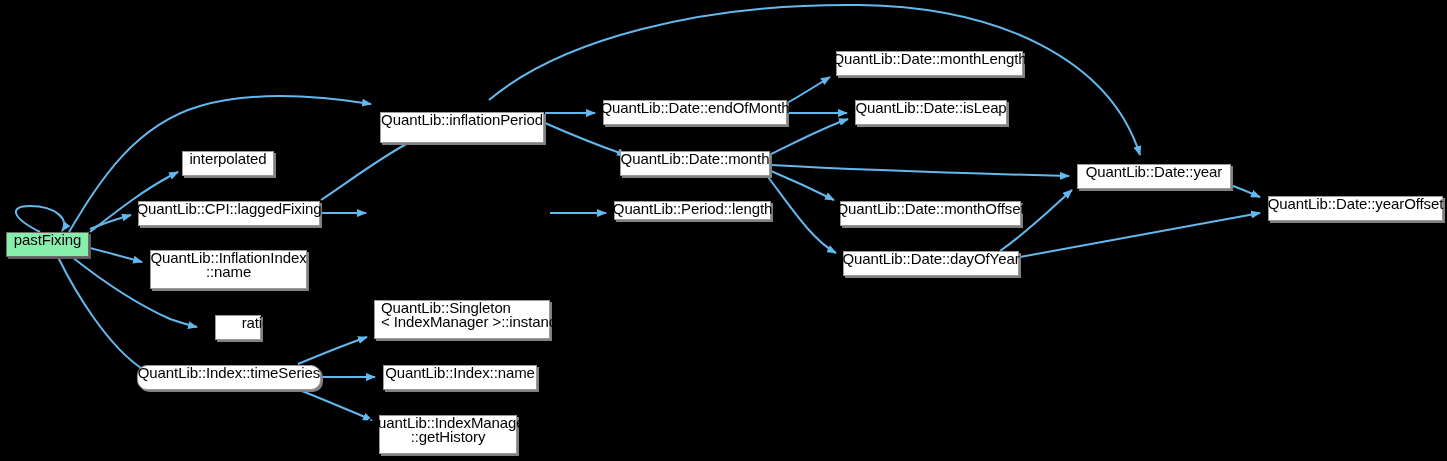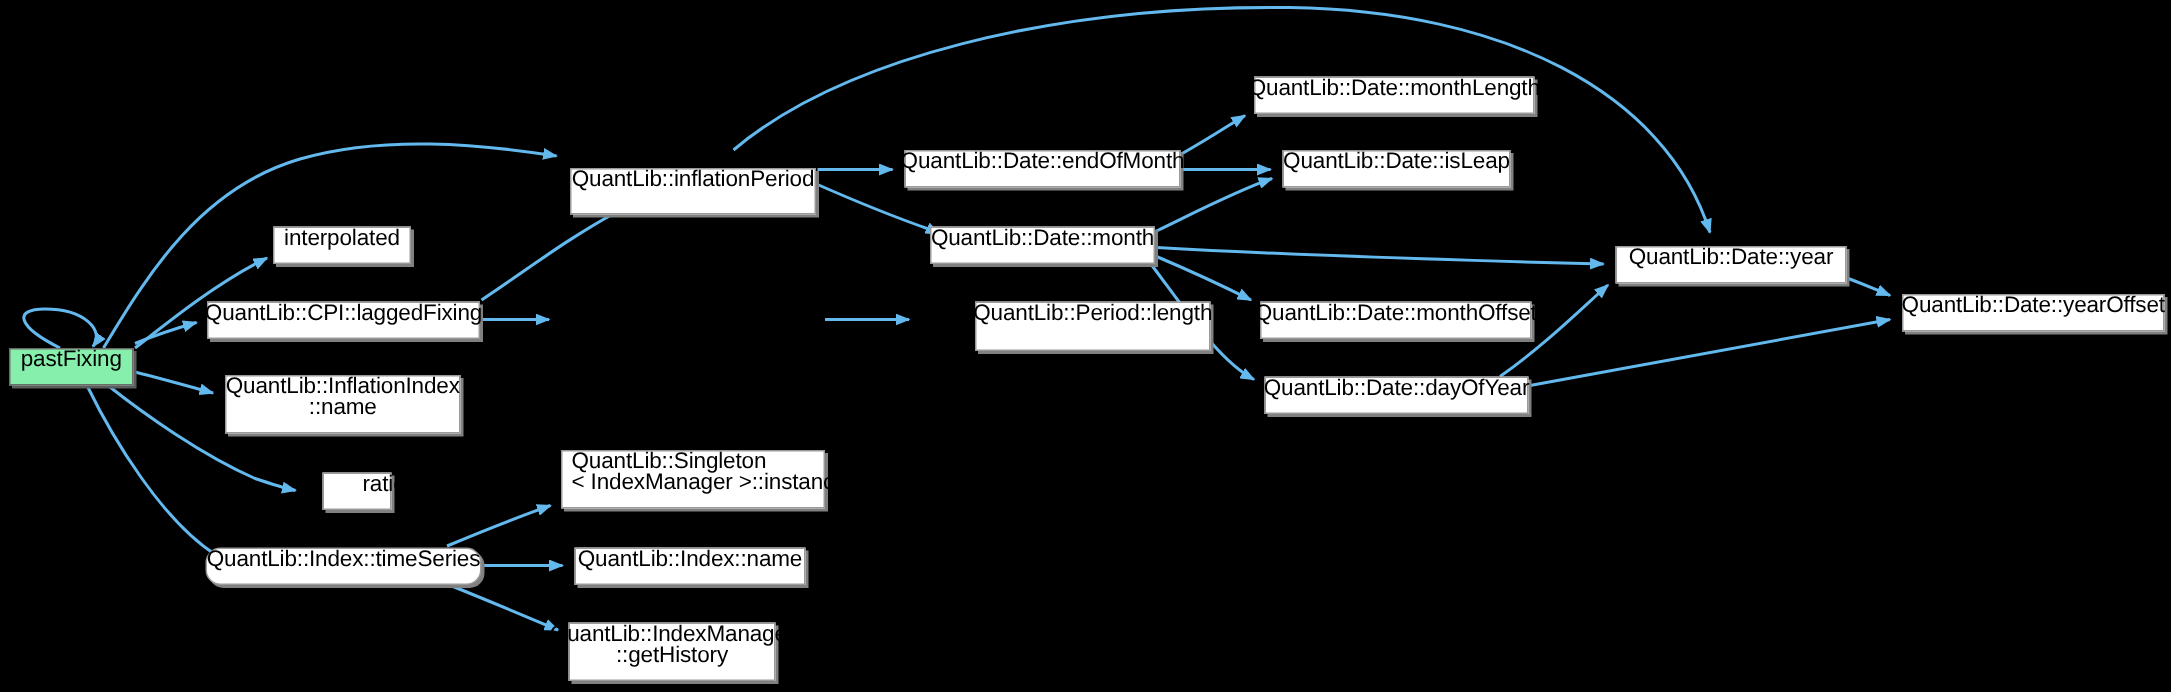--- a/index.html
+++ b/index.html
@@ -162,21 +162,21 @@
   </div>
 
   <div class="nodebox" style="left:603px;top:100px;width:184px;height:25px;">
     <span class="nlabel">QuantLib::Date::endOfMonth</span>
   </div>
 
   <div class="nodebox" style="left:620px;top:151px;width:150px;height:25px;">
     <span class="nlabel">QuantLib::Date::month</span>
   </div>
 
-  <div class="nodebox" style="left:614px;top:201px;width:157px;height:33px;margin-left:36px;">
+  <div class="nodebox" style="left:614px;top:201px;width:157px;height:19px;">
     <span class="nlabel">QuantLib::Period::length</span>
   </div>
 
   <div class="nodebox" style="left:836px;top:51px;width:187px;height:25px;">
     <span class="nlabel">QuantLib::Date::monthLength</span>
   </div>
 
   <div class="nodebox" style="left:855px;top:100px;width:152px;height:25px;">
     <span class="nlabel">QuantLib::Date::isLeap</span>
   </div>

